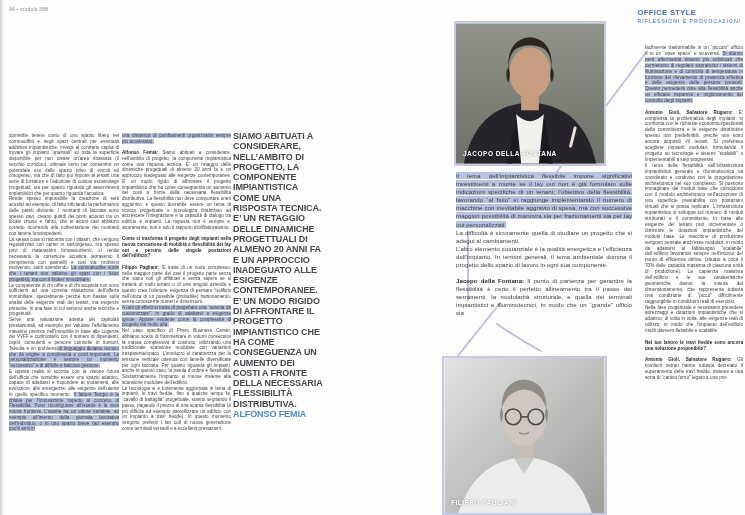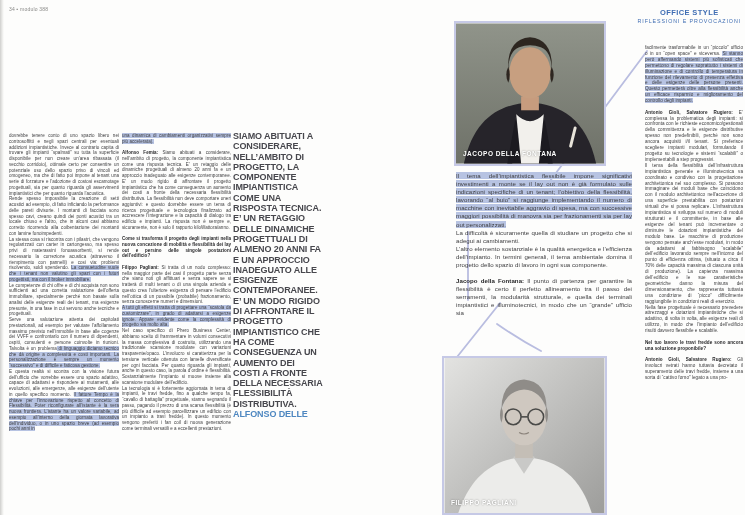--- a/index.html
+++ b/index.html
@@ -29,21 +29,21 @@
           font-size:6.1px;line-height:8.1px;}
   #midcol p.gap{margin-top:7.5px;}
 
   
   .quote{position:absolute;left:233px;top:131px;width:90px;
          font-weight:bold;font-size:9px;line-height:10.3px;color:#47474d;
          letter-spacing:-0.1px;}
   .quote .attr{color:#4e87c0;}
 
   
-  .section-head{position:absolute;right:4px;top:8px;text-align:center;color:#3f6db3;}
+  .section-head{position:absolute;right:4px;top:8px;text-align:left;color:#3f6db3;}
   .section-head .t1{font-size:7.5px;font-weight:bold;letter-spacing:.4px;}
   .section-head .t2{font-size:5.3px;letter-spacing:.9px;margin-top:1px;}
 
   
   .photo{position:absolute;border:2px solid #c6c9e6;box-sizing:border-box;overflow:hidden;}
   #photo1{left:454px;top:21px;width:152px;height:145px;}
   #photo2{left:442px;top:356px;width:165px;height:159px;}
   .photo svg{display:block;width:100%;height:100%;}
   .caption{position:absolute;left:7px;bottom:7px;color:#ffffff;font-weight:bold;
            font-size:6.5px;letter-spacing:.5px;text-shadow:0 0 2px rgba(0,0,0,.45);}
@@ -74,21 +74,21 @@
       <p class="gap"><span class="b">Alfonso Femia:</span><span> Siamo abituati a considerare, nell’ambito di progetto, la componente impiantistica come una risposta tecnica. E’ un retaggio delle dinamiche progettuali di almeno 20 anni fa e un approccio inadeguato alle esigenze contemporanee. E’ un modo rigido di affrontare il progetto impiantistico che ha come conseguenza un aumento dei costi a fronte della necessaria flessibilità distributiva. La flessibilità non deve comportare oneri aggiuntivi: e questo dovrebbe essere un tema di ricerca progettuale e tecnologica finalizzato ad accrescere l’integrazione e la capacità di dialogo tra edificio e impianti. La risposta non è sempre e, sicuramente, non è solo il rapporto kiloWattora/anno.</span></p>
       <p class="gap"><span class="b">Come si trasforma il progetto degli impianti nella nuova concezione di mobilità e flessibilità dei lay out e persino delle singole postazioni dell’edificio?</span></p>
       <p class="gap"><span class="b">Filippo Pagliani:</span><span> Si tratta di un nodo complesso: nella maggior parte dei casi il progetto parte senza che siano noti gli affittuari e senza sapere se si tratterà di multi tenant o di una singola azienda e questo crea l’ulteriore esigenza di pensare l’edificio nell’ottica di un possibile (probabile) frazionamento, senza conoscerne numeri e dimensioni.</span></p>
       <p><span class="hl">A tutti gli effetti si tratta di progettare una “scatola da customizzare”, in grado di adattarsi a esigenze ignote. Appare evidente come la complessità di progetto sia molto alta.</span></p>
       <p><span>Nel caso specifico di Phero Business Center, abbiamo scelto di frammentare in volumi consecutivi la massa complessiva di costruito, utilizzando una tradizionale scansione modulare con variazioni trasparente/opaco. L’involucro si caratterizza per la tensione verticale ottenuta con lamelle diversificate per ogni facciata. Per quanto riguarda gli impianti, anche in questo caso, la parola d’ordine è flessibilità. Sostanzialmente l’impianto si muove insieme alla scansione modulare dell’edificio.</span></p>
       <p><span>La tecnologia si è fortemente aggiornata in tema di impianti, le travi fredde, fino a qualche tempo fa, “cavallo di battaglia” progettuale, stanno segnando il passo, pagando il prezzo di una scarsa flessibilità (è più difficile ad esempio parcellizzare un edificio con un impianto a travi fredde). In questo momento vengono preferiti i fan coil di nuova generazione come terminali versatili e a eccellenti prestazioni.</span></p>
     </div>
 
   <div class="quote">
     <span>SIAMO ABITUATI A CONSIDERARE, NELL’AMBITO DI PROGETTO, LA COMPONENTE IMPIANTISTICA COME UNA RISPOSTA TECNICA. E’ UN RETAGGIO DELLE DINAMICHE PROGETTUALI DI ALMENO 20 ANNI FA E UN APPROCCIO INADEGUATO ALLE ESIGENZE CONTEMPORANEE. E’ UN MODO RIGIDO DI AFFRONTARE IL PROGETTO IMPIANTISTICO CHE HA COME CONSEGUENZA UN AUMENTO DEI COSTI A FRONTE DELLA NECESSARIA FLESSIBILITÀ DISTRIBUTIVA.</span> 
-    <span class="attr">ALFONSO DELLE</span>
+    <span class="attr">ALFONSO FEMIA</span>
   </div>
 
   <div class="section-head">
     <div class="t1">OFFICE STYLE</div>
     <div class="t2">RIFLESSIONI E PROVOCAZIONI</div>
   </div>
 
   <svg id="bubble-lines" viewBox="0 0 745 515">
     <g fill="none" stroke="#b9bde0" stroke-width="1.8" stroke-linecap="round">
       <path d="M647 51 L550 181"></path>

